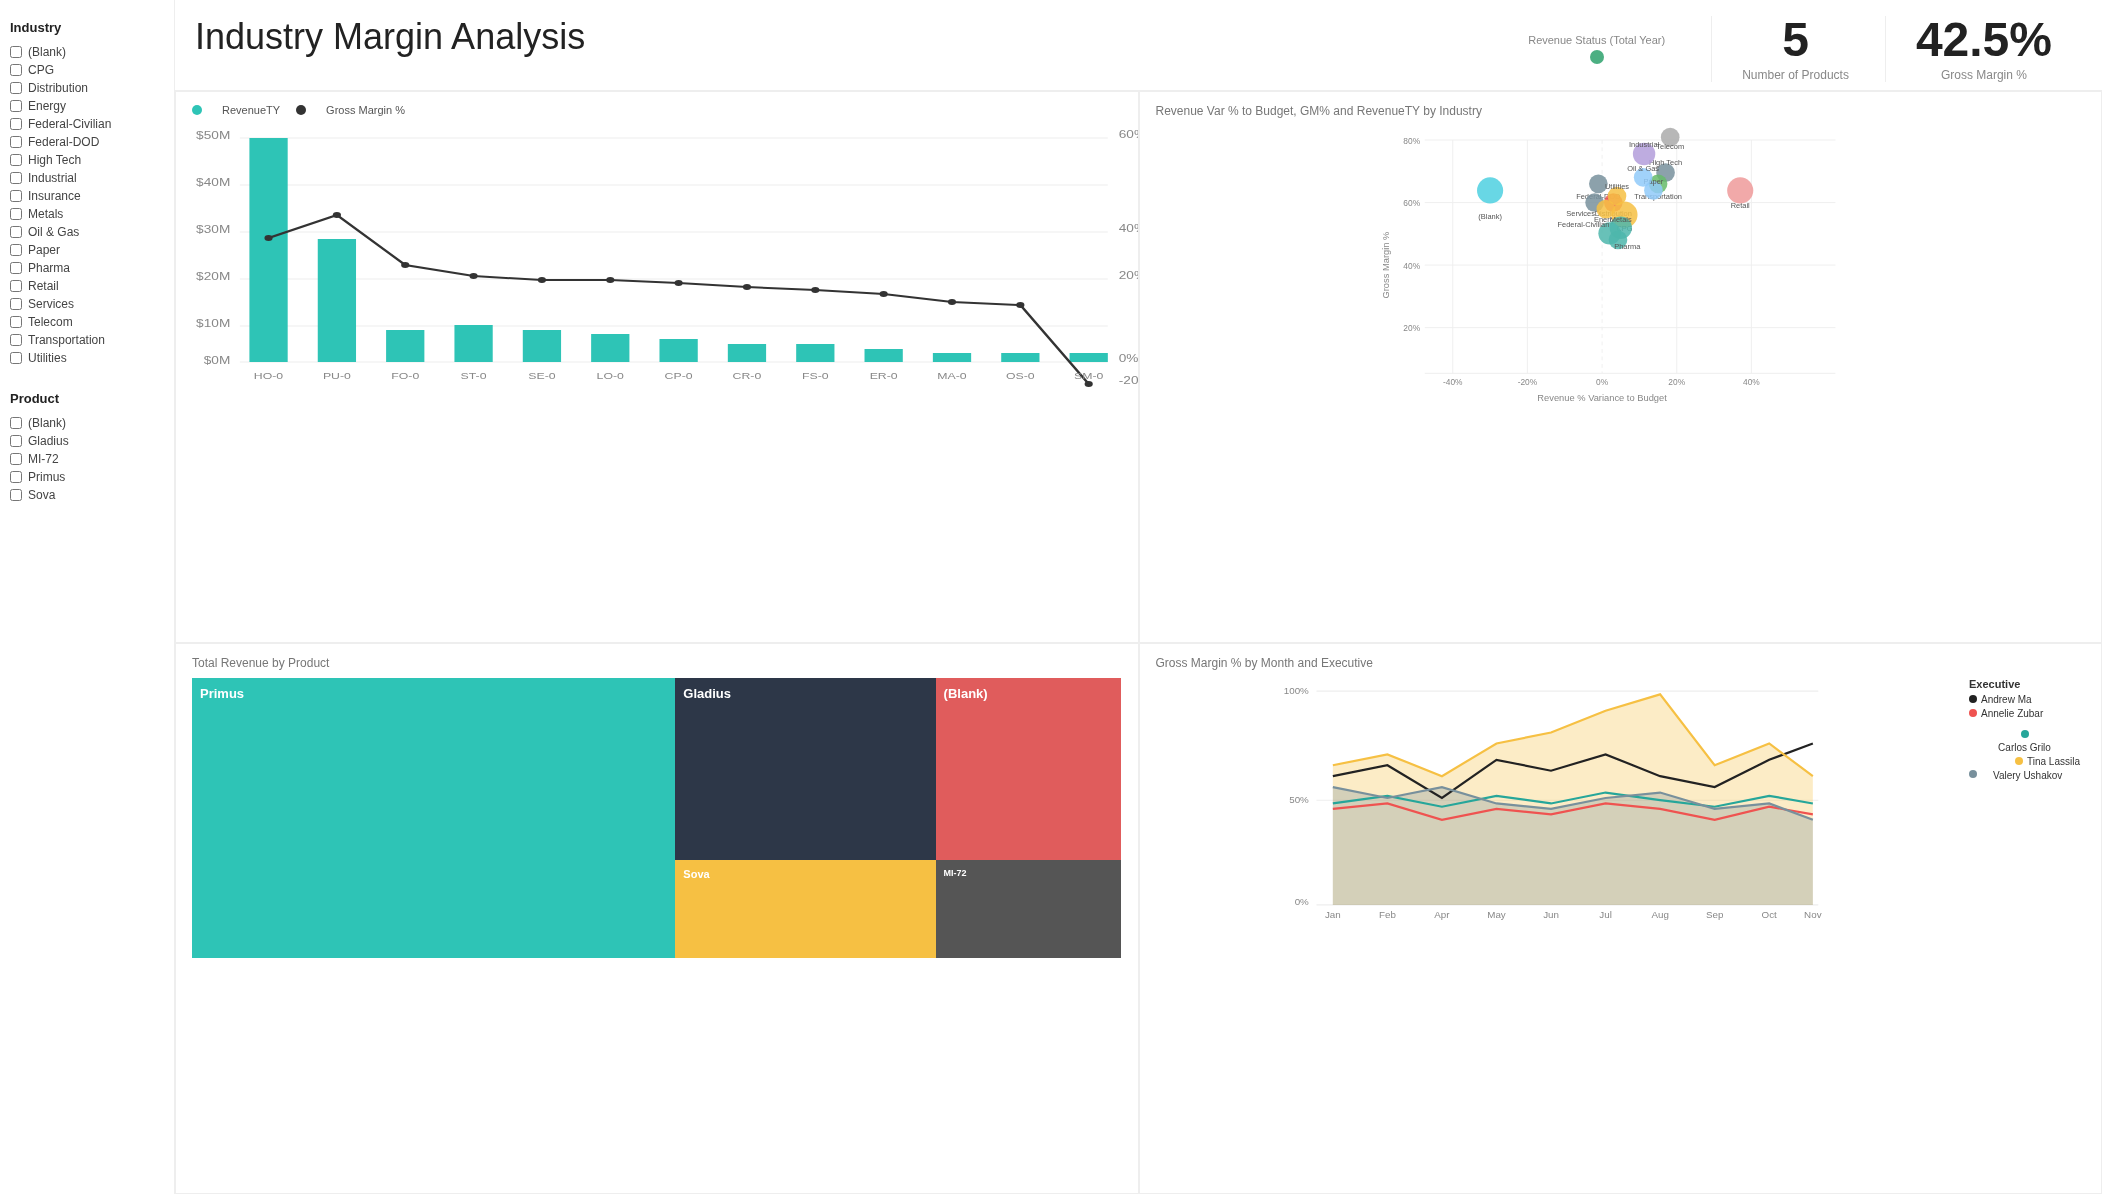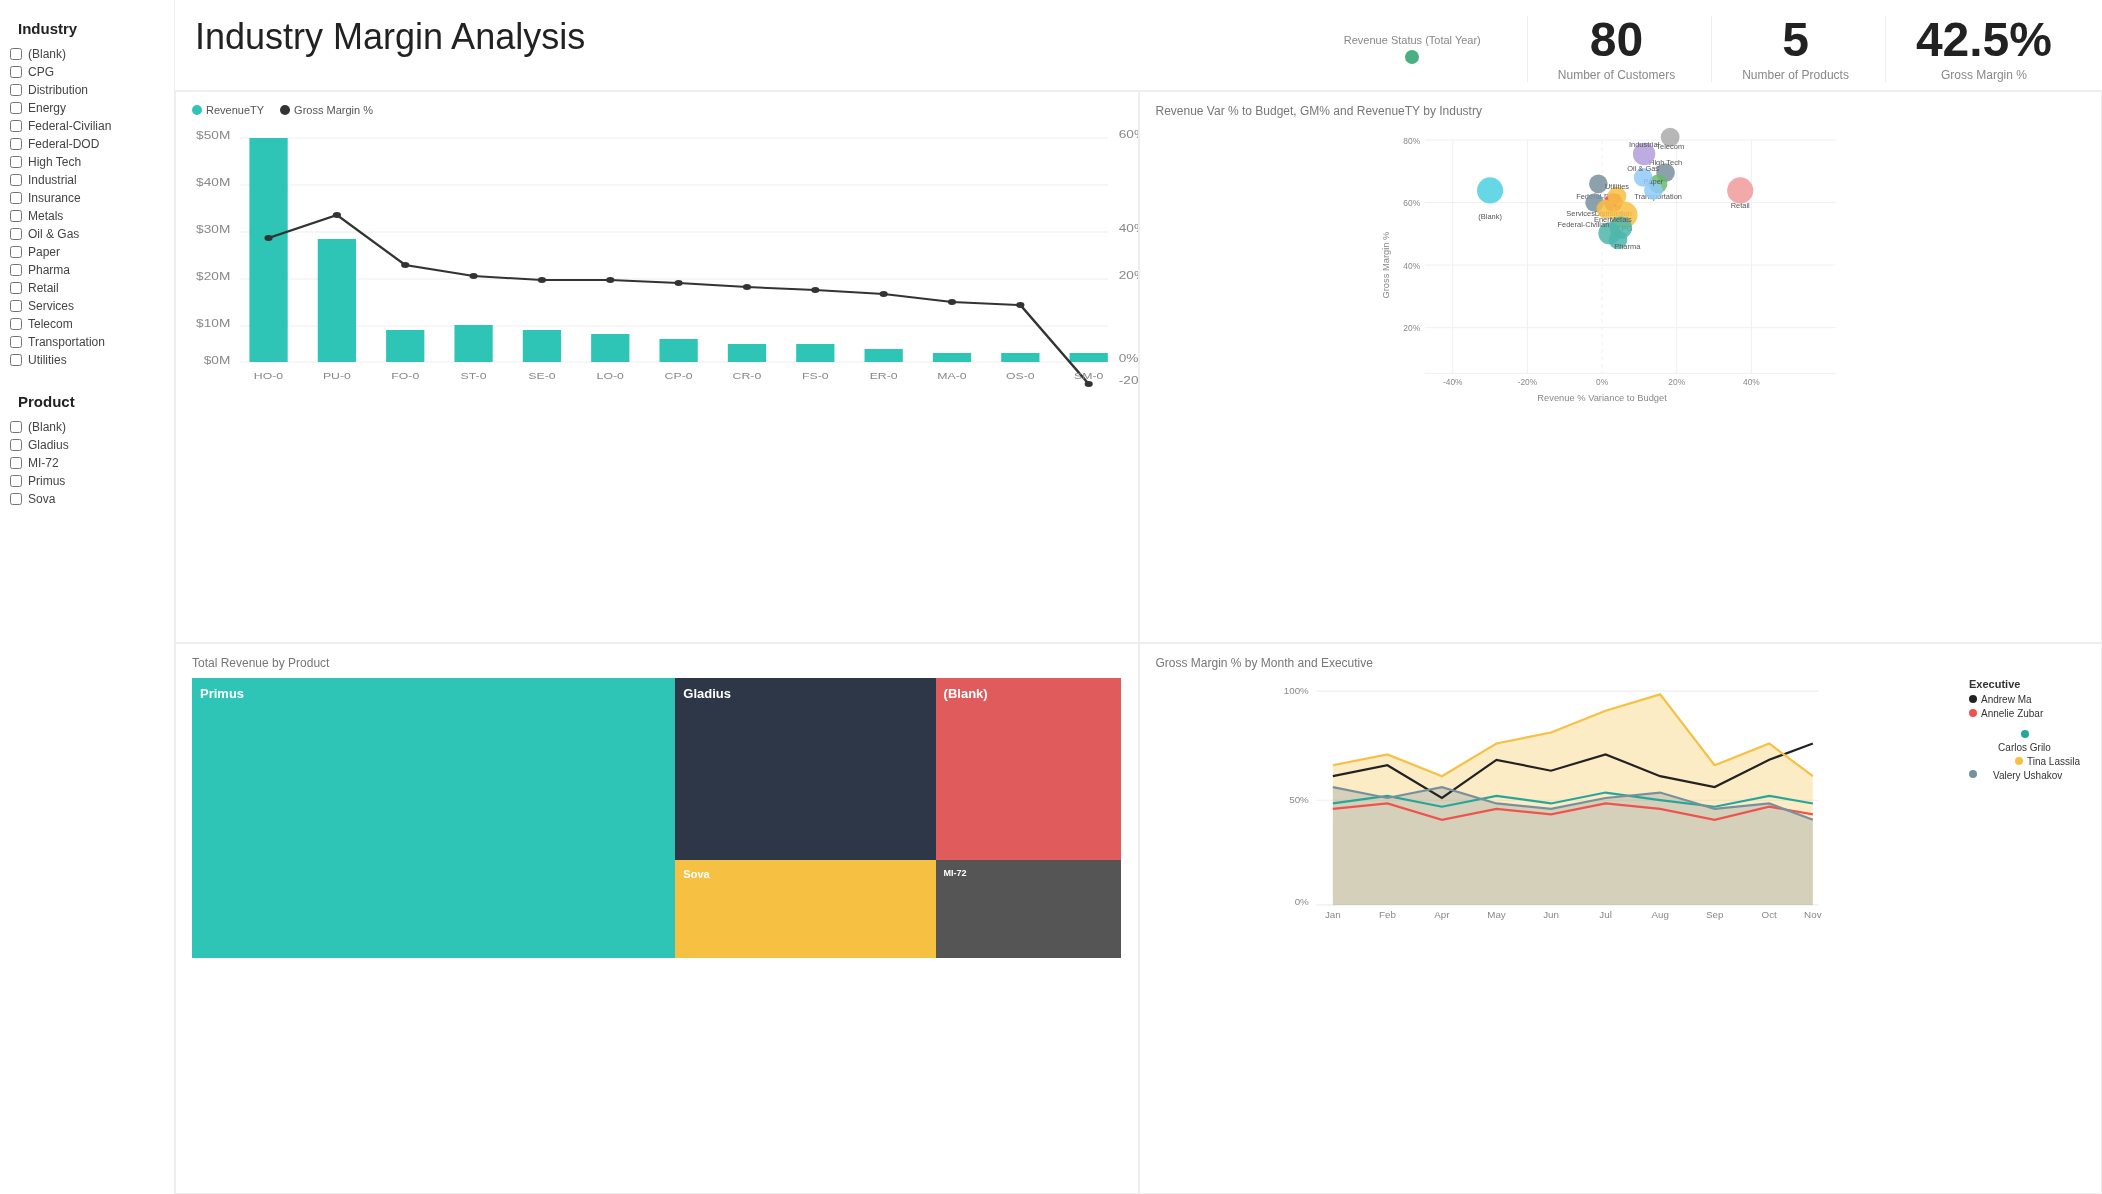--- a/index.html
+++ b/index.html
@@ -2,21 +2,21 @@
 <html><head>
   <meta charset="utf-8">
   <style>
     * { box-sizing: border-box; margin: 0; padding: 0; }
     body { font-family: 'Segoe UI', Arial, sans-serif; background: #fff; color: #333; font-size: 12px; overflow: hidden; }
     
     .main-layout { display: grid; grid-template-columns: 175px 1fr; height: 100vh; }
     
     
     .sidebar { padding: 20px 10px; border-right: 1px solid #eee; overflow-y: auto; }
-    .sidebar-section-title { font-weight: 700; font-size: 15px; margin-bottom: 8px; margin-top: 16px; color: #222; margin-left: 8px; }
+    .sidebar-section-title { font-weight: 700; font-size: 13px; margin-bottom: 8px; margin-top: 16px; color: #222; }
     .sidebar-section-title:first-child { margin-top: 0; }
     .filter-item { display: flex; align-items: center; gap: 6px; padding: 2px 0; cursor: pointer; }
     .filter-item input[type="checkbox"] { width: 12px; height: 12px; cursor: pointer; }
     .filter-label { font-size: 12px; color: #444; }
     
     
     .right-panel { display: flex; flex-direction: column; overflow: hidden; }
     
     
     .header { display: flex; align-items: flex-start; padding: 16px 20px 8px 20px; border-bottom: 1px solid #eee; }
@@ -31,21 +31,21 @@
     
     
     .content-grid { display: grid; grid-template-columns: 1fr 1fr; grid-template-rows: 1fr 1fr; flex: 1; overflow: hidden; }
     
     .chart-panel { padding: 12px 16px; border: 1px solid #eee; position: relative; overflow: hidden; }
     .chart-title { font-size: 12px; color: #777; margin-bottom: 8px; }
     
     
     .bar-chart-area { position: relative; height: 260px; }
     .legend { display: flex; gap: 16px; margin-bottom: 8px; }
-    .legend-item { display: flex; align-items: center; gap: 4px; font-size: 11px; color: #555; }
+    .legend-item { display: flex; align-items: center; gap: 20px; font-size: 11px; color: #555; }
     .legend-dot { width: 10px; height: 10px; border-radius: 50%; }
     
     
     svg { overflow: visible; }
     
     
     .scatter-area { position: relative; height: 280px; text-align: center; }
     
     
     .line-chart-area { position: relative; height: 250px; }
@@ -158,24 +158,20 @@
   </div>
 
   <div class="right-panel">
 
     <div class="header">
       <div class="app-title">Industry Margin Analysis</div>
       <div class="kpi-section">
         <div class="revenue-status">
           <div class="revenue-status-title">Revenue Status (Total Year)</div>
           <div class="revenue-dot"></div>
-        </div>
-        <div class="kpi-block">
-          <div class="kpi-value">80</div>
-          <div class="kpi-label">Number of Customers</div>
         </div>
         <div class="kpi-block">
           <div class="kpi-value">5</div>
           <div class="kpi-label">Number of Products</div>
         </div>
         <div class="kpi-block">
           <div class="kpi-value">42.5%</div>
           <div class="kpi-label">Gross Margin %</div>
         </div>
       </div>

